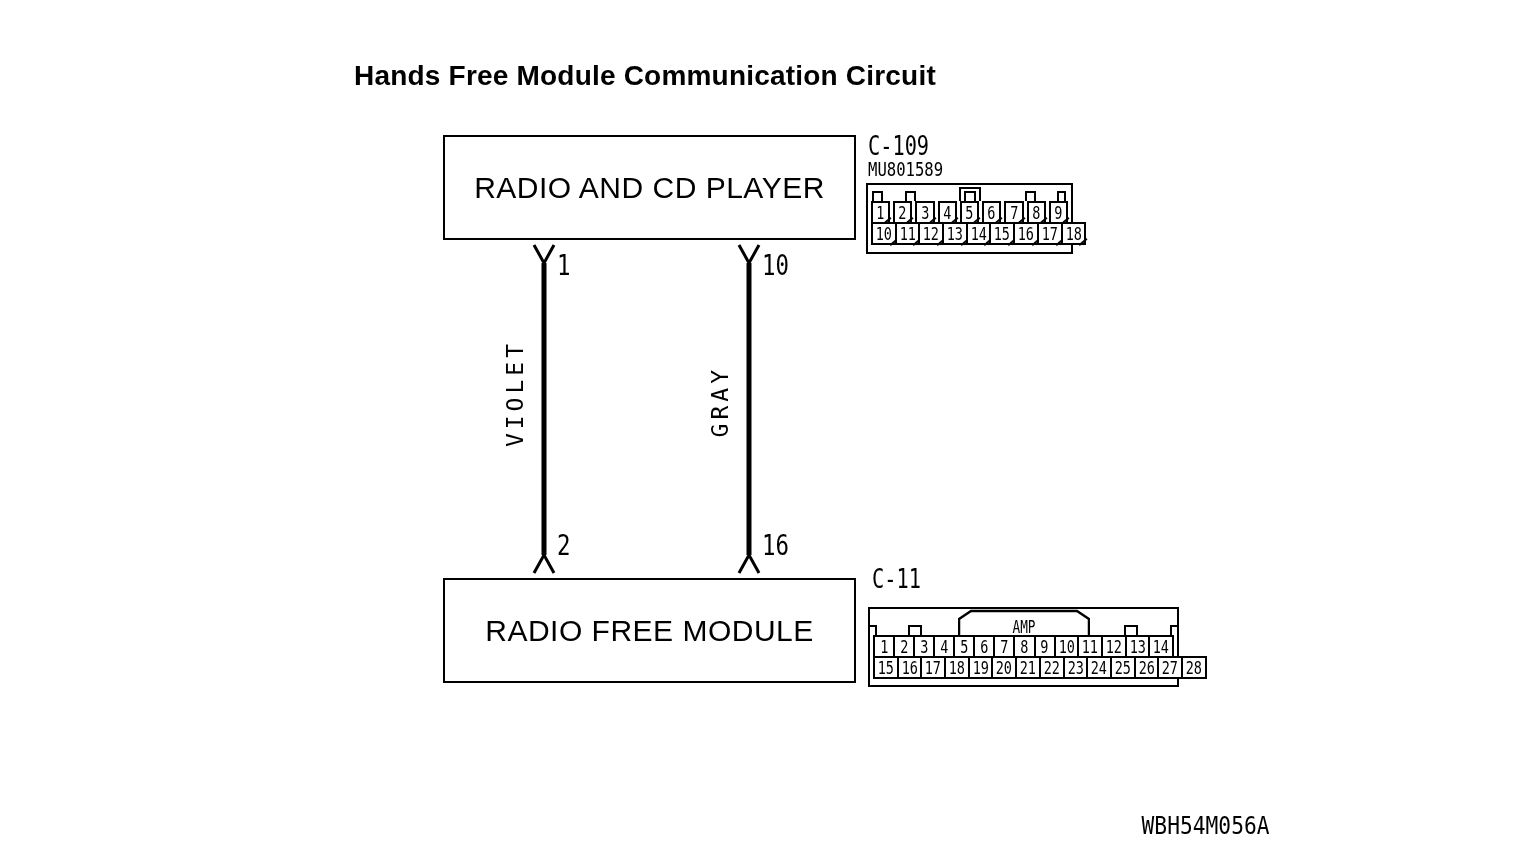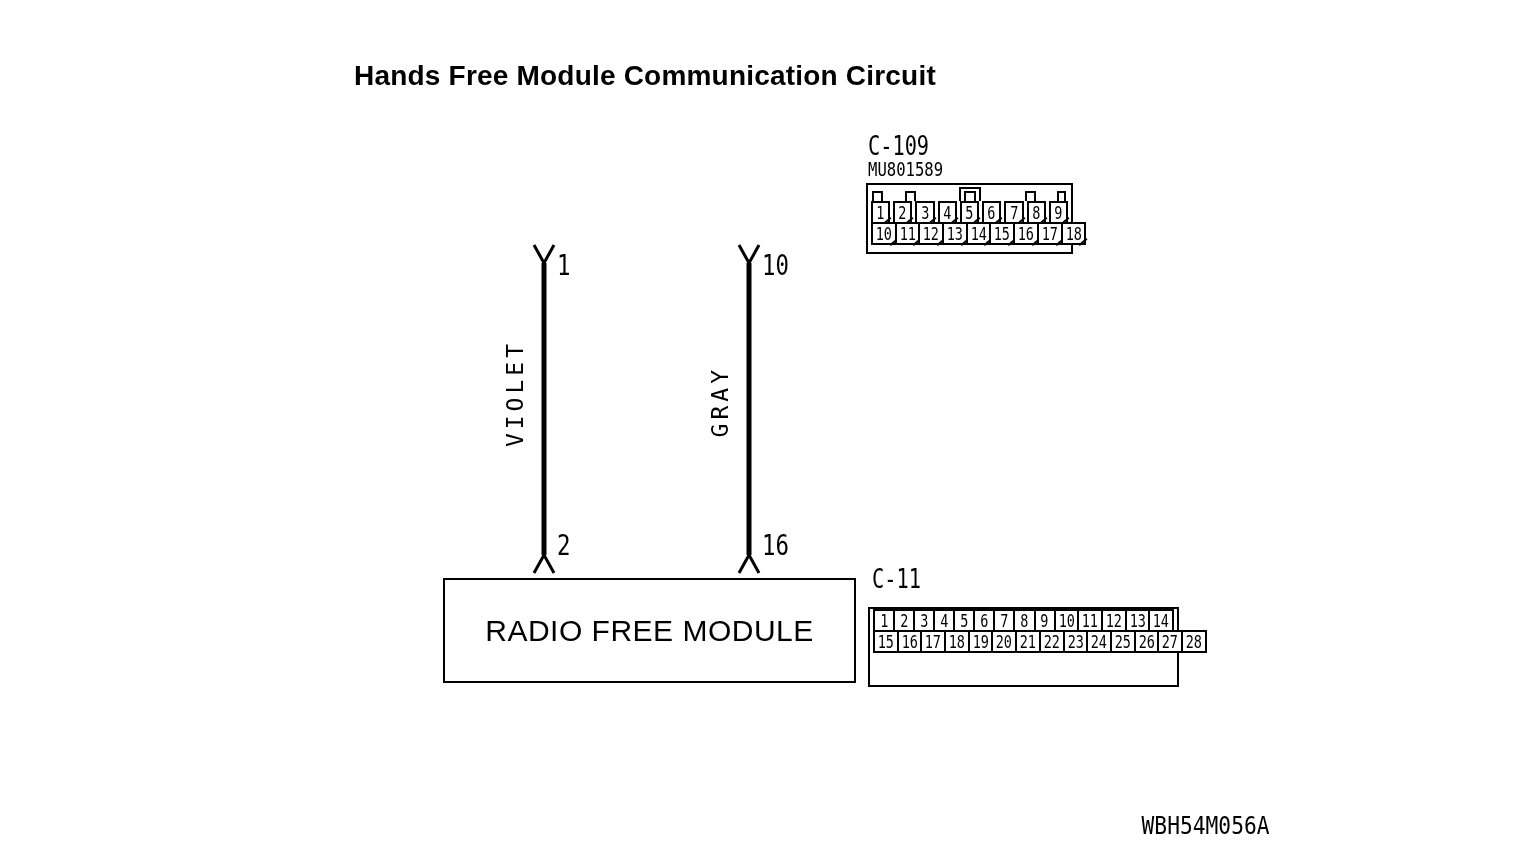--- a/index.html
+++ b/index.html
@@ -101,20 +101,23 @@
     transform:scaleX(0.85);transform-origin:right top;white-space:nowrap;
   }
 </style>
 </head>
 <body>
 
 <div id="canvas">
 
   <div class="title">Hands Free Module Communication Circuit</div>
 
+  <div class="module-box top">
+    <span class="module-label">RADIO AND CD PLAYER</span>
+  </div>
 
   <div class="module-box bottom">
     <span class="module-label">RADIO FREE MODULE</span>
   </div>
 
   <div class="wire left">
     <svg width="94" height="342" viewBox="0 0 94 342">
       <path d="M46 25 L46 317" stroke="#000" stroke-width="5" fill="none"></path>
       <path d="M46 25 L36 7 M46 25 L56 7 M46 317 L36 335 M46 317 L56 335" stroke="#000" stroke-width="3" fill="none"></path>
     </svg>
@@ -198,20 +201,30 @@
           <span class="cell-txt">17</span>
         </span>
         <span class="pin-cell">
           <span class="cell-txt">18</span>
         </span>
       </div>
   </div>
 
   <div class="conn-name tech" style="left:872px;top:566px;">C-11</div>
   <div class="conn-body" id="c11-body">
+    <div class="tab-strip">
+      <div class="tab tl"></div>
+      <div class="tab t2"></div>
+      <svg class="amp-housing" width="132" height="28" viewBox="0 0 132 28">
+        <path d="M1 28 L1 10 L13 2 L119 2 L131 10 L131 28" stroke="#000" stroke-width="2.5" fill="#fff"></path>
+        <text x="0" y="0" transform="translate(66,24) scale(0.75,1)" text-anchor="middle" font-family="DejaVu Sans Mono, monospace" font-size="17" fill="#000">AMP</text>
+      </svg>
+      <div class="tab t3"></div>
+      <div class="tab tr"></div>
+    </div>
     <div class="pin-row r1">
         <span class="pin-cell">
           <span class="cell-txt">1</span>
         </span>
         <span class="pin-cell">
           <span class="cell-txt">2</span>
         </span>
         <span class="pin-cell">
           <span class="cell-txt">3</span>
         </span>

